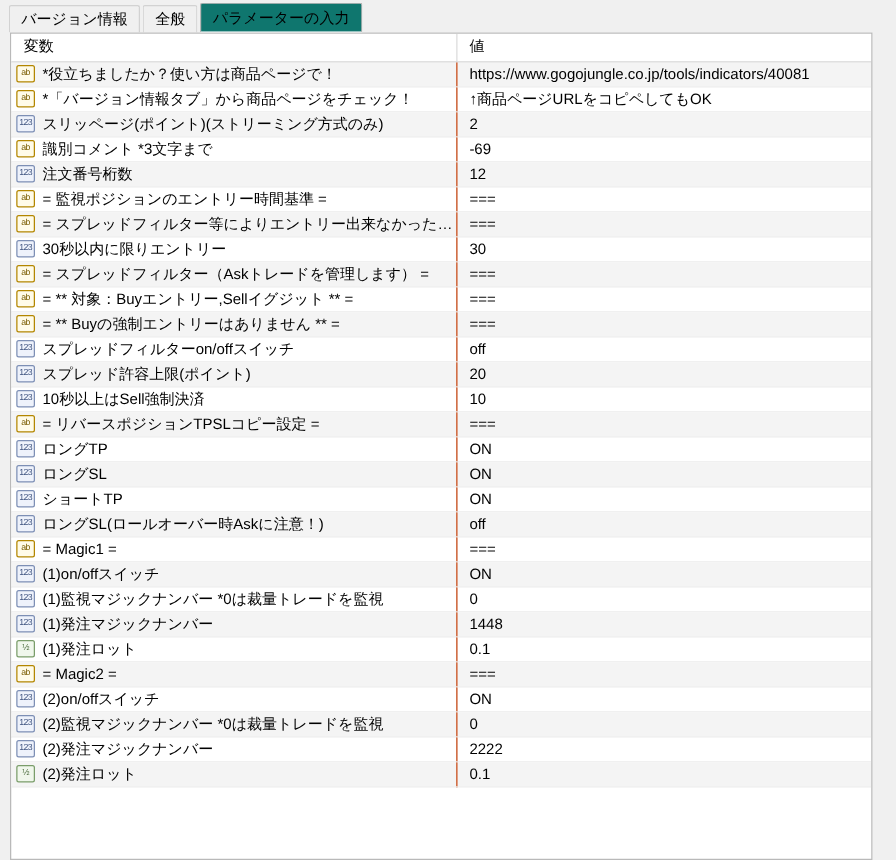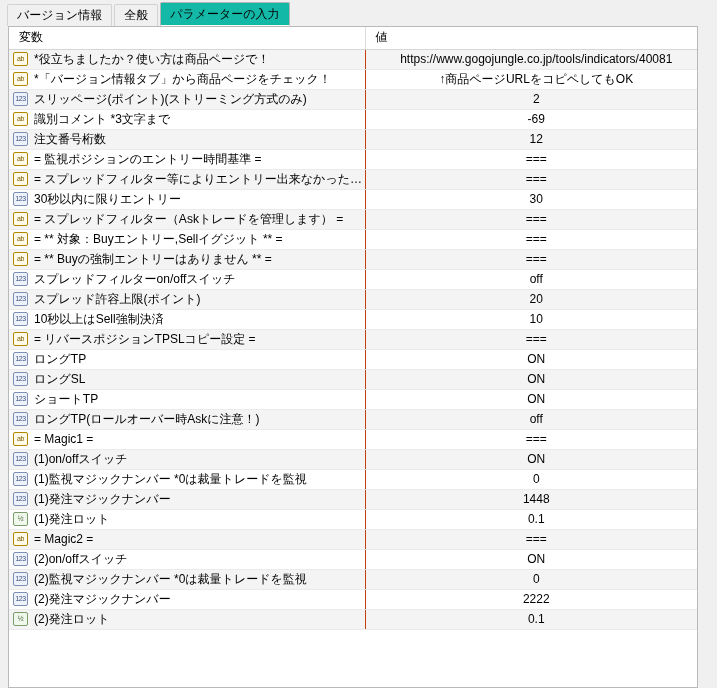--- a/index.html
+++ b/index.html
@@ -48,21 +48,21 @@
     background: #f0f0f0;
     border: 1px solid #d2d2d2;
     border-bottom: none;
     margin-right: 2px;
     border-top-left-radius: 2px;
     border-top-right-radius: 2px;
     white-space: nowrap;
     cursor: default;
   }
   .tab.active {
-    background: #14b8a6;
+    background: #0f766e;
     height: 24px;
     line-height: 23px;
     border: 1px solid #b5b5b5;
     border-bottom: 1px solid #ffffff;
     position: relative;
     z-index: 3;
     font-family: Liberation Serif, serif;
   }
 
   .panel {
@@ -126,21 +126,20 @@
     text-overflow: ellipsis;
     white-space: nowrap;
   }
   .valcell {
     padding-left: 10px;
     height: 19px;
     line-height: 19px;
     overflow: hidden;
     text-overflow: ellipsis;
     white-space: nowrap;
-    text-align: center;
   }
 
   
   .ic {
     width: 15px; height: 14px;
     flex: 0 0 15px;
     border: 1px solid #b38600;
     border-radius: 2px;
     background: #fffbe8;
     font-size: 7px;
@@ -387,21 +386,21 @@
               </div>
             </td>
             <td>
               <div class="valcell">ON</div>
             </td>
           </tr>
           <tr class="shaded">
             <td>
               <div class="namecell">
                 <span class="ic num">123</span>
-                <span class="name-label">ロングTP(ロールオーバー時Askに注意！)</span>
+                <span class="name-label">ロングSL(ロールオーバー時Askに注意！)</span>
               </div>
             </td>
             <td>
               <div class="valcell">off</div>
             </td>
           </tr>
           <tr class="plain">
             <td>
               <div class="namecell">
                 <span class="ic">ab</span>

